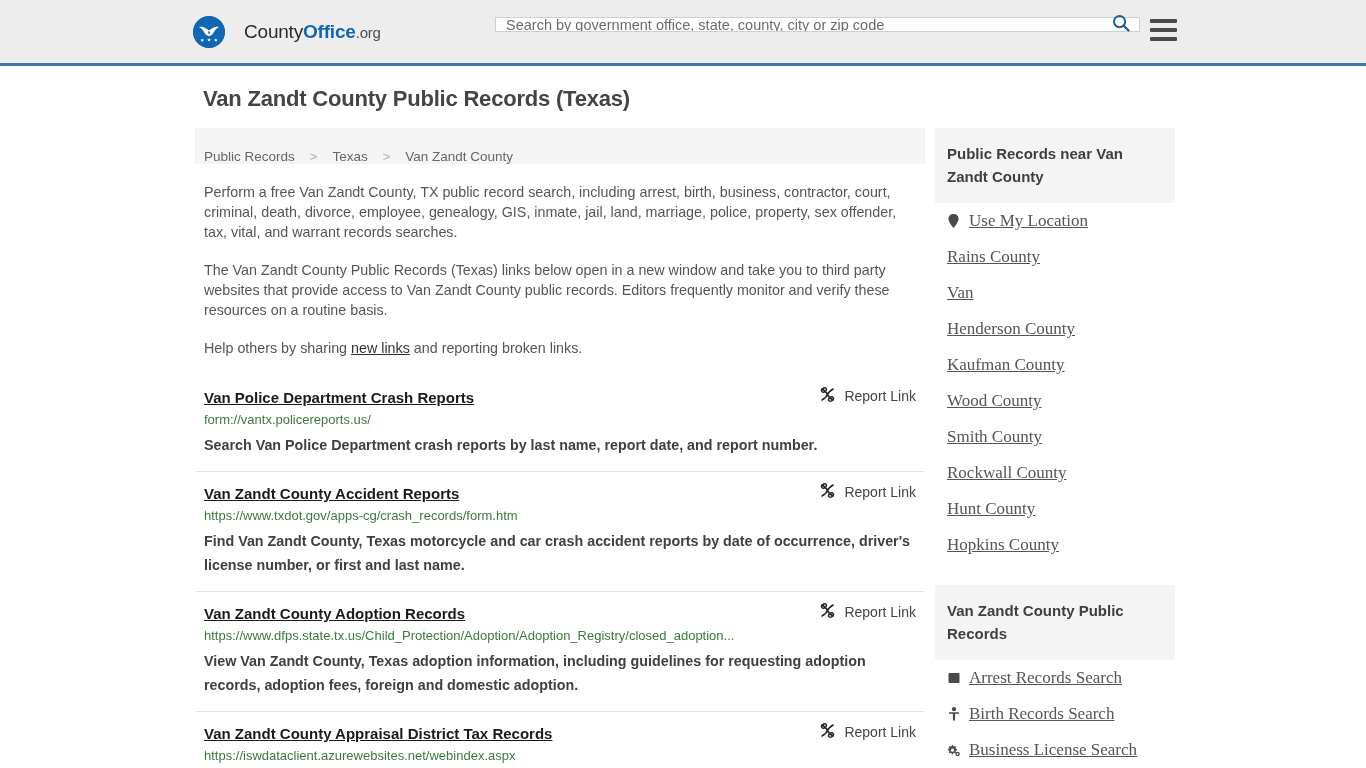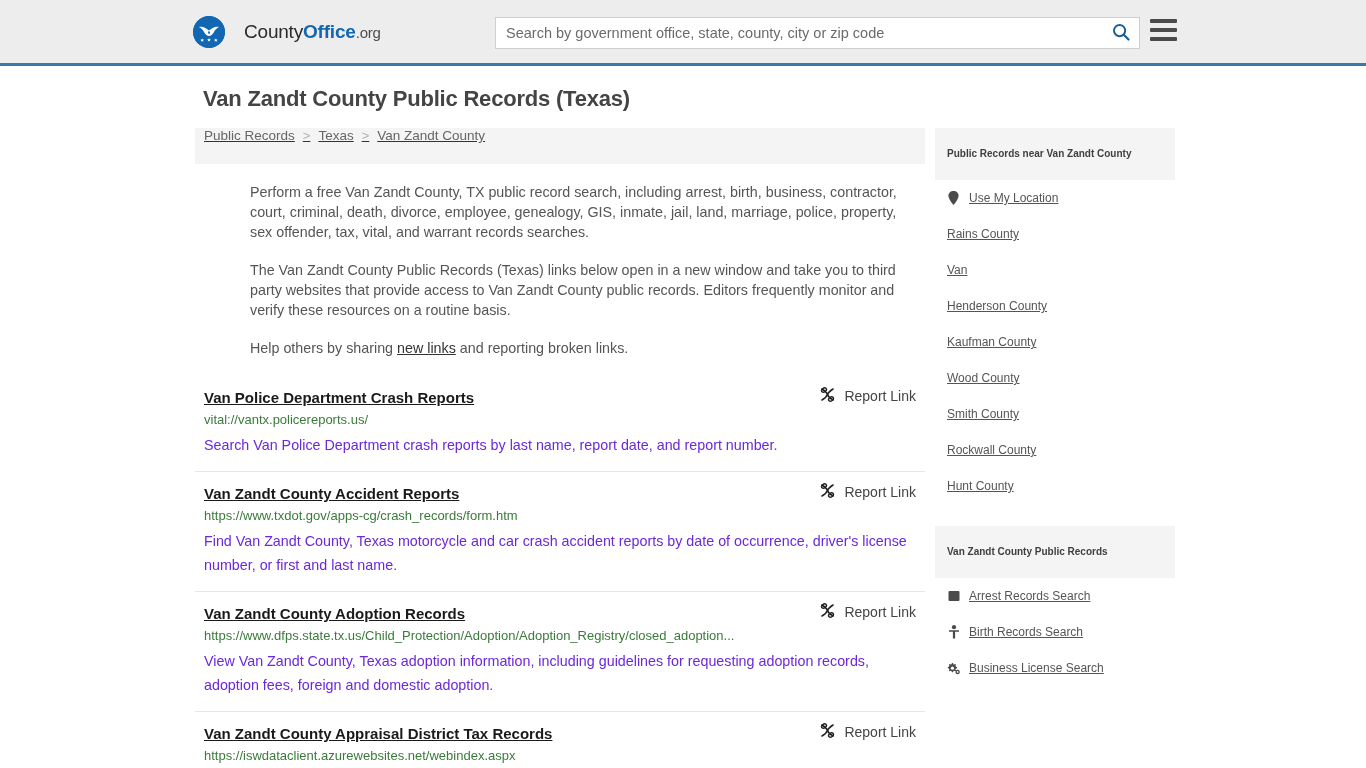--- a/index.html
+++ b/index.html
@@ -45,21 +45,21 @@
   }
   .brand-text .b-county { color: #2b2b2b; }
   .brand-text .b-office { color: #1267b2; font-weight: bold; }
   .brand-text .b-org { color: #4d4d4d; font-size: 15px; }
 
   .search-wrap {
     position: absolute;
     left: 495px;
     top: 17px;
     width: 645px;
-    height: 32px;
+    height: 15px;
     background: #ffffff;
     border: 1px solid #cfcfcf;
     display: flex;
     align-items: center;
   }
   .search-input {
     border: 0;
     outline: 0;
     flex: 1;
     height: 100%;
@@ -106,37 +106,35 @@
     padding-left: 195px;
   }
   .main-col { width: 730px; }
   .side-col { width: 240px; margin-left: 10px; }
 
   
   .breadcrumb {
     background: #f4f4f4;
     height: 36px;
     display: flex;
-    align-items: flex-start;
+    align-items: flex-end;
     padding-left: 9px;
     font-size: 13.5px;
-    gap: 8px;
-    text-decoration: underline;
+    gap: 15px;
   }
   .breadcrumb a { color: #666666; text-decoration: none; }
   .breadcrumb .sep { color: #b0b0b0; font-size: 13px; }
   .breadcrumb .current { color: #666666; }
 
   .intro { padding: 0 9px; }
   .intro p {
     font-size: 14.3px;
     line-height: 20px;
     color: #555555;
     margin-top: 18px;
-    margin-left: 46px;
   }
   .intro p a { color: #333; text-decoration: underline; }
 
   
   .results { margin-top: 18px; }
   .result {
     padding: 9px 9px 14px 9px;
     border-bottom: 1px solid #e6e6e6;
   }
   .result-top {
@@ -166,39 +164,41 @@
     margin-top: 6px;
     font-size: 13px;
     color: #3a7a3a;
     text-decoration: none;
     word-break: break-all;
   }
   .result-desc {
     margin-top: 6px;
     font-size: 14.3px;
     line-height: 24px;
-    color: #6d28d9;
+    color: #404040;
+    font-weight: bold;
   }
 
   
   .side-box-head {
     background: #f4f4f4;
     padding: 14px 12px 15px 12px;
-    font-size: 10px;
+    font-size: 15px;
     font-weight: bold;
     color: #3f3f3f;
     line-height: 23px;
   }
   .side-list { padding: 0 12px; }
   .side-item {
     display: flex;
     align-items: center;
     gap: 9px;
     height: 36px;
-    font-size: 12px;
+    font-size: 17px;
+    font-family: Liberation Serif, serif;
   }
   .side-item a {
     color: #555555;
     text-decoration: underline;
   }
   .side-ico {
     width: 13px;
     display: flex;
     justify-content: center;
     align-items: center;
@@ -277,21 +277,21 @@
                 <svg width="17" height="17" viewBox="0 0 17 17" aria-hidden="true">
                   <path d="M3 3 C6 5 8 7 8.5 8.5 C9 10 10.5 12 14 14" stroke="#222" stroke-width="1.6" fill="none" stroke-linecap="round"></path>
                   <path d="M14 3 C11 5 9 7 8.5 8.5 C8 10 6.5 12 3 14" stroke="#222" stroke-width="1.6" fill="none" stroke-linecap="round"></path>
                   <ellipse cx="5" cy="4" rx="2.6" ry="1.9" fill="none" stroke="#222" stroke-width="1.5" transform="rotate(-38 5 4)"></ellipse>
                   <ellipse cx="12" cy="13" rx="2.6" ry="1.9" fill="none" stroke="#222" stroke-width="1.5" transform="rotate(-38 12 13)"></ellipse>
                 </svg>
               </span>
               <span>Report Link</span>
             </span>
           </div>
-          <a class="result-url" href="#">vital://vantx.policereports.us/</a>
+          <a class="result-url" href="#">form://vantx.policereports.us/</a>
           <p class="result-desc">Search Van Police Department crash reports by last name, report date, and report number.</p>
         </div>
 
         <div class="result">
           <div class="result-top">
             <a class="result-title" href="#">Van Zandt County Accident Reports</a>
             <span class="report-link">
               <span>
                 <svg width="17" height="17" viewBox="0 0 17 17" aria-hidden="true">
                   <path d="M3 3 C6 5 8 7 8.5 8.5 C9 10 10.5 12 14 14" stroke="#222" stroke-width="1.6" fill="none" stroke-linecap="round"></path>
@@ -379,20 +379,23 @@
         </div>
         <div class="side-item">
           <a href="#">Smith County</a>
         </div>
         <div class="side-item">
           <a href="#">Rockwall County</a>
         </div>
         <div class="side-item">
           <a href="#">Hunt County</a>
         </div>
+        <div class="side-item">
+          <a href="#">Hopkins County</a>
+        </div>
       </div>
 
       <div class="sec-gap"></div>
 
       <div class="side-box-head">Van Zandt County Public Records</div>
       <div class="side-list">
 
         <div class="side-item">
           <span class="side-ico">
             <svg width="12" height="12" viewBox="0 0 12 12" aria-hidden="true">

